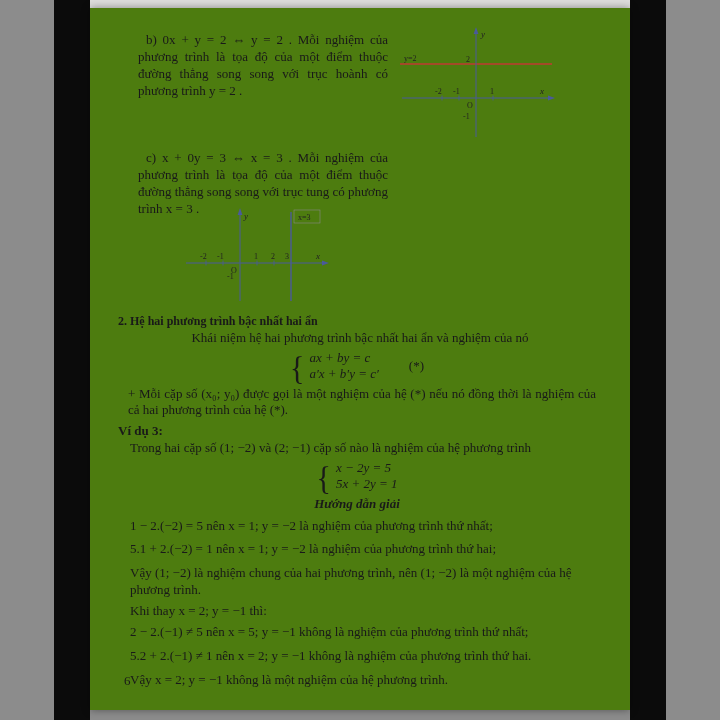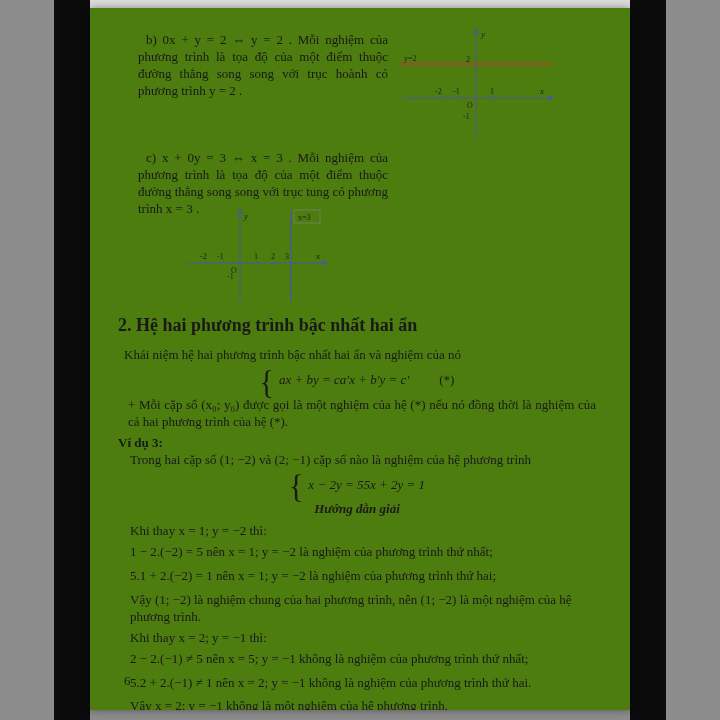--- a/index.html
+++ b/index.html
@@ -15,26 +15,26 @@
   .two-col .text { width:250px; text-align:justify; text-indent:8px; }
   .graph-wrap { display:flex; }
   .g1-wrap { margin-left:4px; margin-top:-8px; }
   .g2-wrap { margin-left:40px; margin-top:-12px; }
   .axis { stroke:#4a5a9b; stroke-width:1; }
   .axisfill { fill:#4a5a9b; }
   .tick { stroke:#4a5a9b; stroke-width:0.8; }
   .gnum { font-size:8px; fill:#222; }
   .gvar { font-size:9px; fill:#222; font-style:italic; }
   .gbox { fill:none; stroke:#888; stroke-width:0.6; }
-  .sec-heading { font-size:18px; font-weight:bold; margin-top:8px; }
-  .sub-line { margin-left:6px; margin-top:10px; }
+  .sec-heading { font-size:12px; font-weight:bold; margin-top:8px; }
+  .sub-line { margin-left:6px; margin-top:1px;text-align:center; }
   .body-par { margin-left:10px; margin-top:1px; text-align:justify; }
   .system { display:flex; justify-content:center; align-items:center; margin:3px 0 3px; }
   .brace { font-size:30px; line-height:0.9; font-weight:400; margin-right:5px; transform:scaleY(1.15); }
-  .eqs { display:flex; flex-direction:row; }
+  .eqs { display:flex; flex-direction:column; }
   .eq { font-style:italic; line-height:1.25; }
   .sys-label { margin-left:30px; }
   .ex-heading { font-weight:bold; margin-top:4px; }
   .ex-intro { margin-left:12px; }
   .solution-heading { text-align:center; font-weight:bold; font-style:italic; margin:2px 0 5px; }
   .step { margin-left:12px; margin-bottom:4px; }
   .step.eqline { margin-bottom:7px; }
   .page-number { position:absolute; left:34px; bottom:20px; font-size:13px; }
 </style>
 </head>
@@ -119,21 +119,20 @@
   <div class="system">
     <span class="brace">{</span>
     <span class="eqs">
       <span class="eq">x − 2y = 5</span>
       <span class="eq">5x + 2y = 1</span>
     </span>
   </div>
 
   <div class="solution-heading">Hướng dẫn giải</div>
 
-  <div class="step">Khi thay x = 1; y = −2 thì:</div>
   <div class="step eqline">1 − 2.(−2) = 5 nên x = 1; y = −2 là nghiệm của phương trình thứ nhất;</div>
   <div class="step eqline">5.1 + 2.(−2) = 1 nên x = 1; y = −2 là nghiệm của phương trình thứ hai;</div>
   <div class="step">Vậy (1; −2) là nghiệm chung của hai phương trình, nên (1; −2) là một nghiệm của hệ phương trình.</div>
   <div class="step">Khi thay x = 2; y = −1 thì:</div>
   <div class="step eqline">2 − 2.(−1) ≠ 5 nên x = 5; y = −1 không là nghiệm của phương trình thứ nhất;</div>
   <div class="step eqline">5.2 + 2.(−1) ≠ 1 nên x = 2; y = −1 không là nghiệm của phương trình thứ hai.</div>
   <div class="step">Vậy x = 2; y = −1 không là một nghiệm của hệ phương trình.</div>
 
   <div class="page-number">6</div>
 </div>

